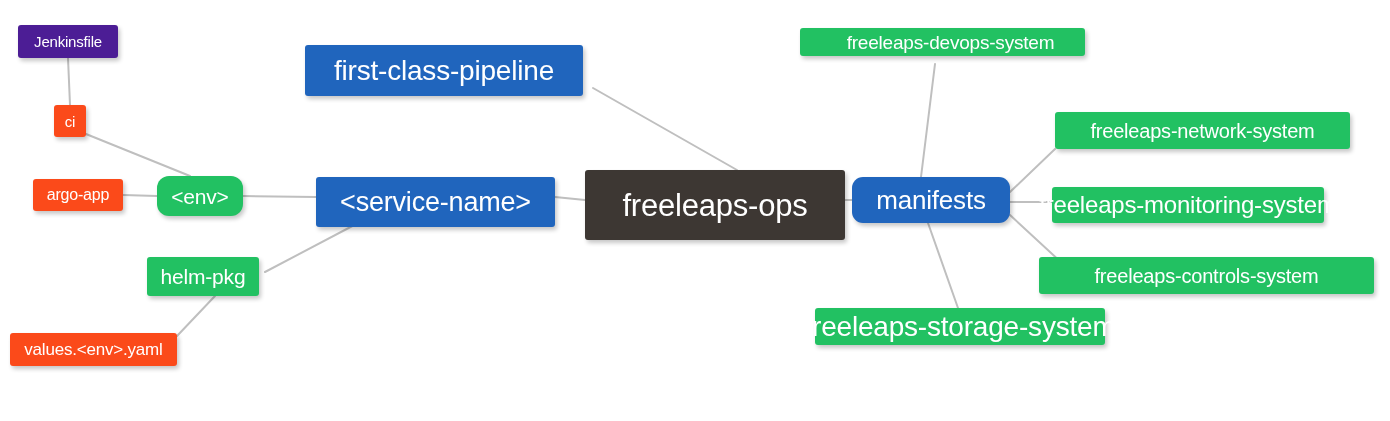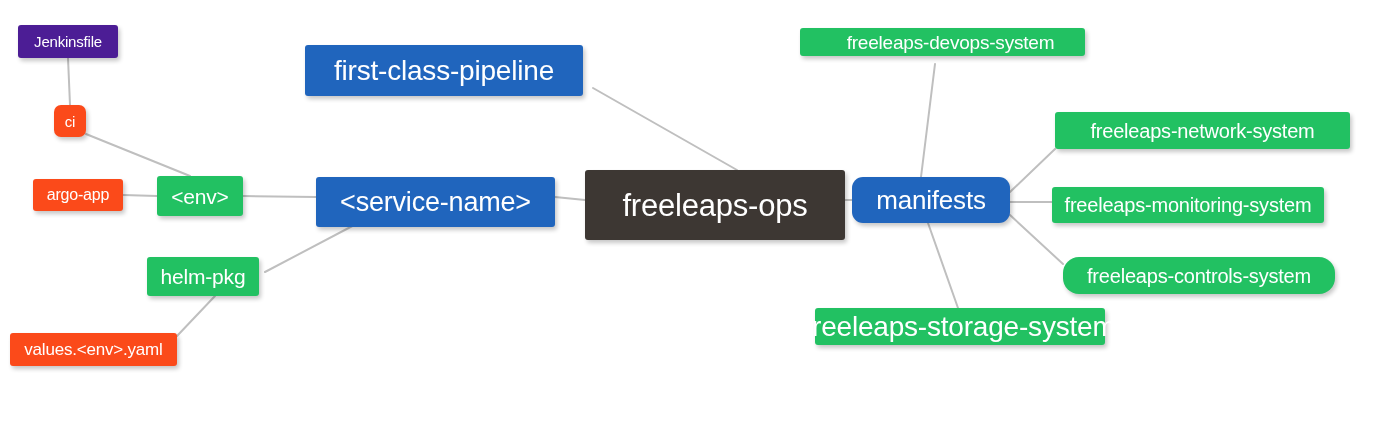--- a/index.html
+++ b/index.html
@@ -58,27 +58,27 @@
       <line x1="935" y1="64" x2="921" y2="177" stroke="#bfbfbf" stroke-width="2" stroke-linecap="round"></line>
       <line x1="1055" y1="149" x2="1010" y2="192" stroke="#bfbfbf" stroke-width="2" stroke-linecap="round"></line>
       <line x1="1052" y1="202" x2="1010" y2="202" stroke="#bfbfbf" stroke-width="2" stroke-linecap="round"></line>
       <line x1="1063" y1="264" x2="1010" y2="215" stroke="#bfbfbf" stroke-width="2" stroke-linecap="round"></line>
       <line x1="958" y1="308" x2="928" y2="223" stroke="#bfbfbf" stroke-width="2" stroke-linecap="round"></line>
     </svg>
   <div id="node-layer">
       <div class="node orange" style="left: 18px; top: 25px; width: 100px; height: 33px; font-size: 15px;">
         <span>Jenkinsfile</span>
       </div>
-      <div class="node red" style="left: 54px; top: 105px; width: 32px; height: 32px; font-size: 15px; border-radius: 7px;">
+      <div class="node red" style="left: 54px; top: 105px; width: 32px; height: 32px; font-size: 15px;">
         <span>ci</span>
       </div>
       <div class="node red" style="left: 33px; top: 179px; width: 90px; height: 32px; font-size: 16px;">
         <span>argo-app</span>
       </div>
-      <div class="node green" style="left: 157px; top: 176px; width: 86px; height: 40px; font-size: 21px;">
+      <div class="node green" style="left: 157px; top: 176px; width: 86px; height: 40px; font-size: 21px; border-radius: 12px;">
         <span>&lt;env&gt;</span>
       </div>
       <div class="node green" style="left: 147px; top: 257px; width: 112px; height: 39px; font-size: 21px;">
         <span>helm-pkg</span>
       </div>
       <div class="node red" style="left: 10px; top: 333px; width: 167px; height: 33px; font-size: 17px;">
         <span>values.&lt;env&gt;.yaml</span>
       </div>
       <div class="node blue" style="left: 305px; top: 37px; width: 278px; height: 51px; font-size: 28px; margin-top: 8px;">
         <span>first-class-pipeline</span>
@@ -91,23 +91,23 @@
       </div>
       <div class="node blue" style="left: 852px; top: 177px; width: 158px; height: 46px; font-size: 26px; border-radius: 11px;">
         <span>manifests</span>
       </div>
       <div class="node green" style="left: 800px; top: 28px; width: 285px; height: 28px; font-size: 19px; padding-left: 26px;">
         <span>freeleaps-devops-system</span>
       </div>
       <div class="node green" style="left: 1055px; top: 112px; width: 295px; height: 37px; font-size: 20px;">
         <span>freeleaps-network-system</span>
       </div>
-      <div class="node green" style="left: 1052px; top: 187px; width: 272px; height: 36px; font-size: 20px;">
+      <div class="node green" style="left: 1052px; top: 187px; width: 272px; height: 36px; font-size: 24px;">
         <span>freeleaps-monitoring-system</span>
       </div>
-      <div class="node green" style="left: 1063px; top: 257px; width: 272px; height: 37px; font-size: 20px; border-radius: 16px;">
+      <div class="node green" style="left: 1039px; top: 257px; width: 335px; height: 37px; font-size: 20px;">
         <span>freeleaps-controls-system</span>
       </div>
       <div class="node green" style="left: 815px; top: 308px; width: 290px; height: 37px; font-size: 28px;">
         <span>freeleaps-storage-system</span>
       </div>
     </div>
 </div>
 
 </body></html>

